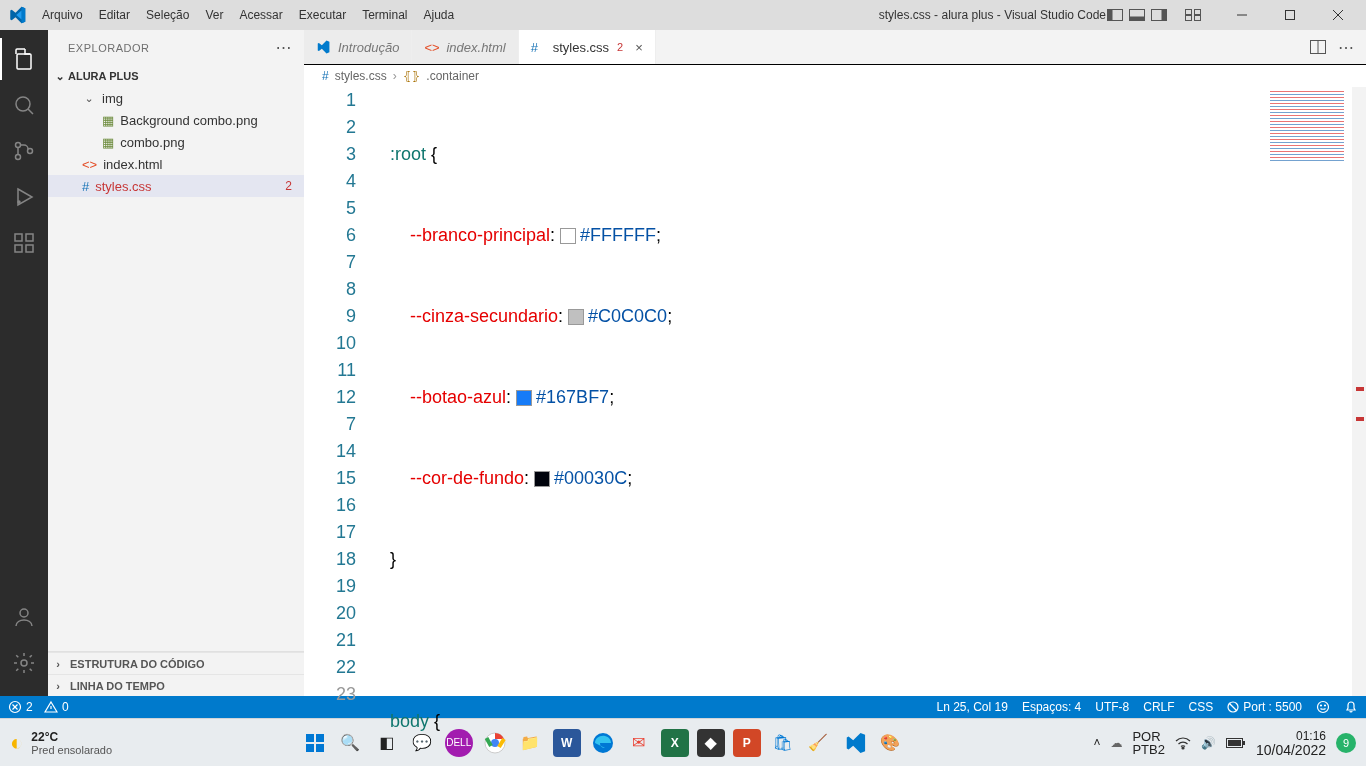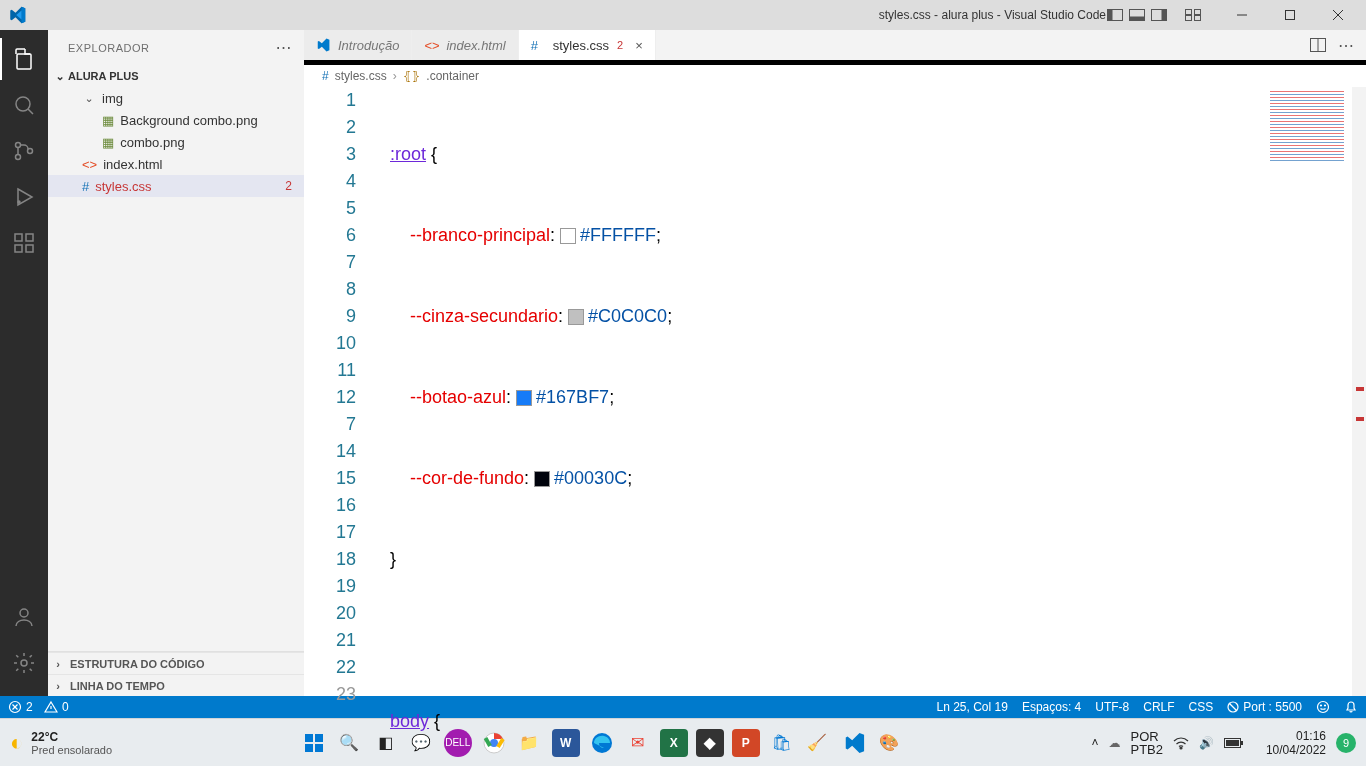--- a/index.html
+++ b/index.html
@@ -31,35 +31,35 @@
 .tree-item .chev-sm { width: 14px; display: inline-flex; justify-content: center; font-size: 11px; color: #555; }
 .tree-item.indent1 { padding-left: 34px; }
 .tree-item.indent2 { padding-left: 54px; }
 .tree-item.selected { background: #e4e6f1; }
 .tree-item .badge-err { margin-left: auto; margin-right: 12px; color: #c73636; font-size: 12px; }
 .tree-item .fname-err { color: #c73636; }
 .sidebar .bottom-sections { margin-top: auto; border-top: 1px solid #e0e0e0; }
 .sidebar .bottom-sections .sec { height: 22px; display: flex; align-items: center; gap: 4px; padding-left: 2px; font-size: 11px; font-weight: 700; color: #555; border-top: 1px solid #e5e5e5; }
 
 .editor { flex: 1; display: flex; flex-direction: column; background: #fff; }
-.tabs { height: 35px; background: #f3f3f3; display: flex; border-bottom: 5px solid #000000; }
+.tabs { height: 35px; background: #f3f3f3; display: flex; border-bottom: 1px solid #000000; }
 .tab { display: flex; align-items: center; gap: 6px; padding: 0 12px; font-size: 13px; color: #777; font-style: italic; border-right: 1px solid #eee; background: #ececec; }
 .tab.active { background: #fff; color: #333; font-style: normal; }
 .tab .ticon { width: 16px; display: inline-flex; }
 .tab .close { margin-left: 6px; color: #555; font-style: normal; }
 .tab .mod-badge { font-size: 11px; margin-left: 2px; font-style: normal; }
 .tabs .tab-actions { margin-left: auto; display: flex; align-items: center; gap: 12px; padding: 0 12px; color: #555; }
 .breadcrumb { height: 22px; display: flex; align-items: center; gap: 6px; padding-left: 18px; font-size: 12px; color: #666; }
 .breadcrumb .sep { color: #999; }
 
 .code-area { flex: 1; position: relative; font-family: Consolas, monospace; font-size: 18px; line-height: 27px; }
 .gutter { position: absolute; left: 0; top: 0; width: 72px; text-align: right; color: #237893; padding-right: 20px; }
 .code-lines { position: absolute; left: 86px; top: 0; right: 0; white-space: pre; }
 .code-lines .ln { height: 27px; display: flex; align-items: center; }
-.tok-selector { color: #6d28d9; text-decoration: underline; }
+.tok-selector { color: #0f766e; }
 .tok-brace { color: #000; }
 .tok-prop { color: #e50000; }
 .tok-value { color: #0451a5; }
 .tok-punct { color: #000; }
 .swatch { display: inline-block; width: 16px; height: 16px; border: 1px solid #999; margin-right: 4px; vertical-align: -2px; }
 
 .minimap { position: absolute; right: 14px; top: 0; width: 92px; height: 100%; background: linear-gradient(#fff, #fff); opacity: 0.9; }
 
 .statusbar { height: 22px; background: #007acc; color: #fff; display: flex; align-items: center; font-size: 12px; padding: 0 8px; gap: 14px; }
 .statusbar .spacer { flex: 1; }
@@ -77,20 +77,30 @@
 </head>
 <body>
 
 <div class="titlebar">
   <div class="vscode-icon">
     <svg width="18" height="18" viewBox="0 0 24 24">
         <path fill="#0065A9" d="M23 3l-5-2-8 8-5-4-2 1v12l2 1 5-4 8 8 5-2V3z"></path>
         <path fill="#007ACC" d="M18 1l5 2v18l-5 2V1z"></path>
         <path fill="#1F9CF0" d="M18 6v12l-7-6 7-6z"></path>
       </svg>
+  </div>
+  <div class="menus">
+    <span>Arquivo</span>
+    <span>Editar</span>
+    <span>Seleção</span>
+    <span>Ver</span>
+    <span>Acessar</span>
+    <span>Executar</span>
+    <span>Terminal</span>
+    <span>Ajuda</span>
   </div>
   <div class="title">styles.css - alura plus - Visual Studio Code</div>
   <div class="layout-icons">
     <span>
         <svg width="16" height="12" viewBox="0 0 16 12">
           <rect x="0.5" y="0.5" width="15" height="11" fill="none" stroke="#555"></rect>
           <rect x="0.5" y="0.5" width="5" height="11" fill="#555"></rect>
         </svg>
       </span>
     <span>
@@ -435,17 +445,17 @@
     <span>🔊</span>
     <span>
         <svg width="20" height="12" viewBox="0 0 20 12">
           <rect x="0.5" y="1.5" width="16" height="9" fill="none" stroke="#333"></rect>
           <rect x="17" y="4" width="2" height="4" fill="#333"></rect>
           <rect x="2" y="3" width="13" height="6" fill="#333"></rect>
         </svg>
       </span>
     <div class="clock">
       <div>01:16</div>
-      <div style="font-size:12px;margin-left:12px;">10/04/2022</div>
+      <div style="font-size:14px;">10/04/2022</div>
     </div>
     <span style="background:#27b36a;color:#fff;border-radius:50%;width:20px;height:20px;display:inline-flex;align-items:center;justify-content:center;font-size:11px;">9</span>
   </div>
 </div>
 
 </body></html>

